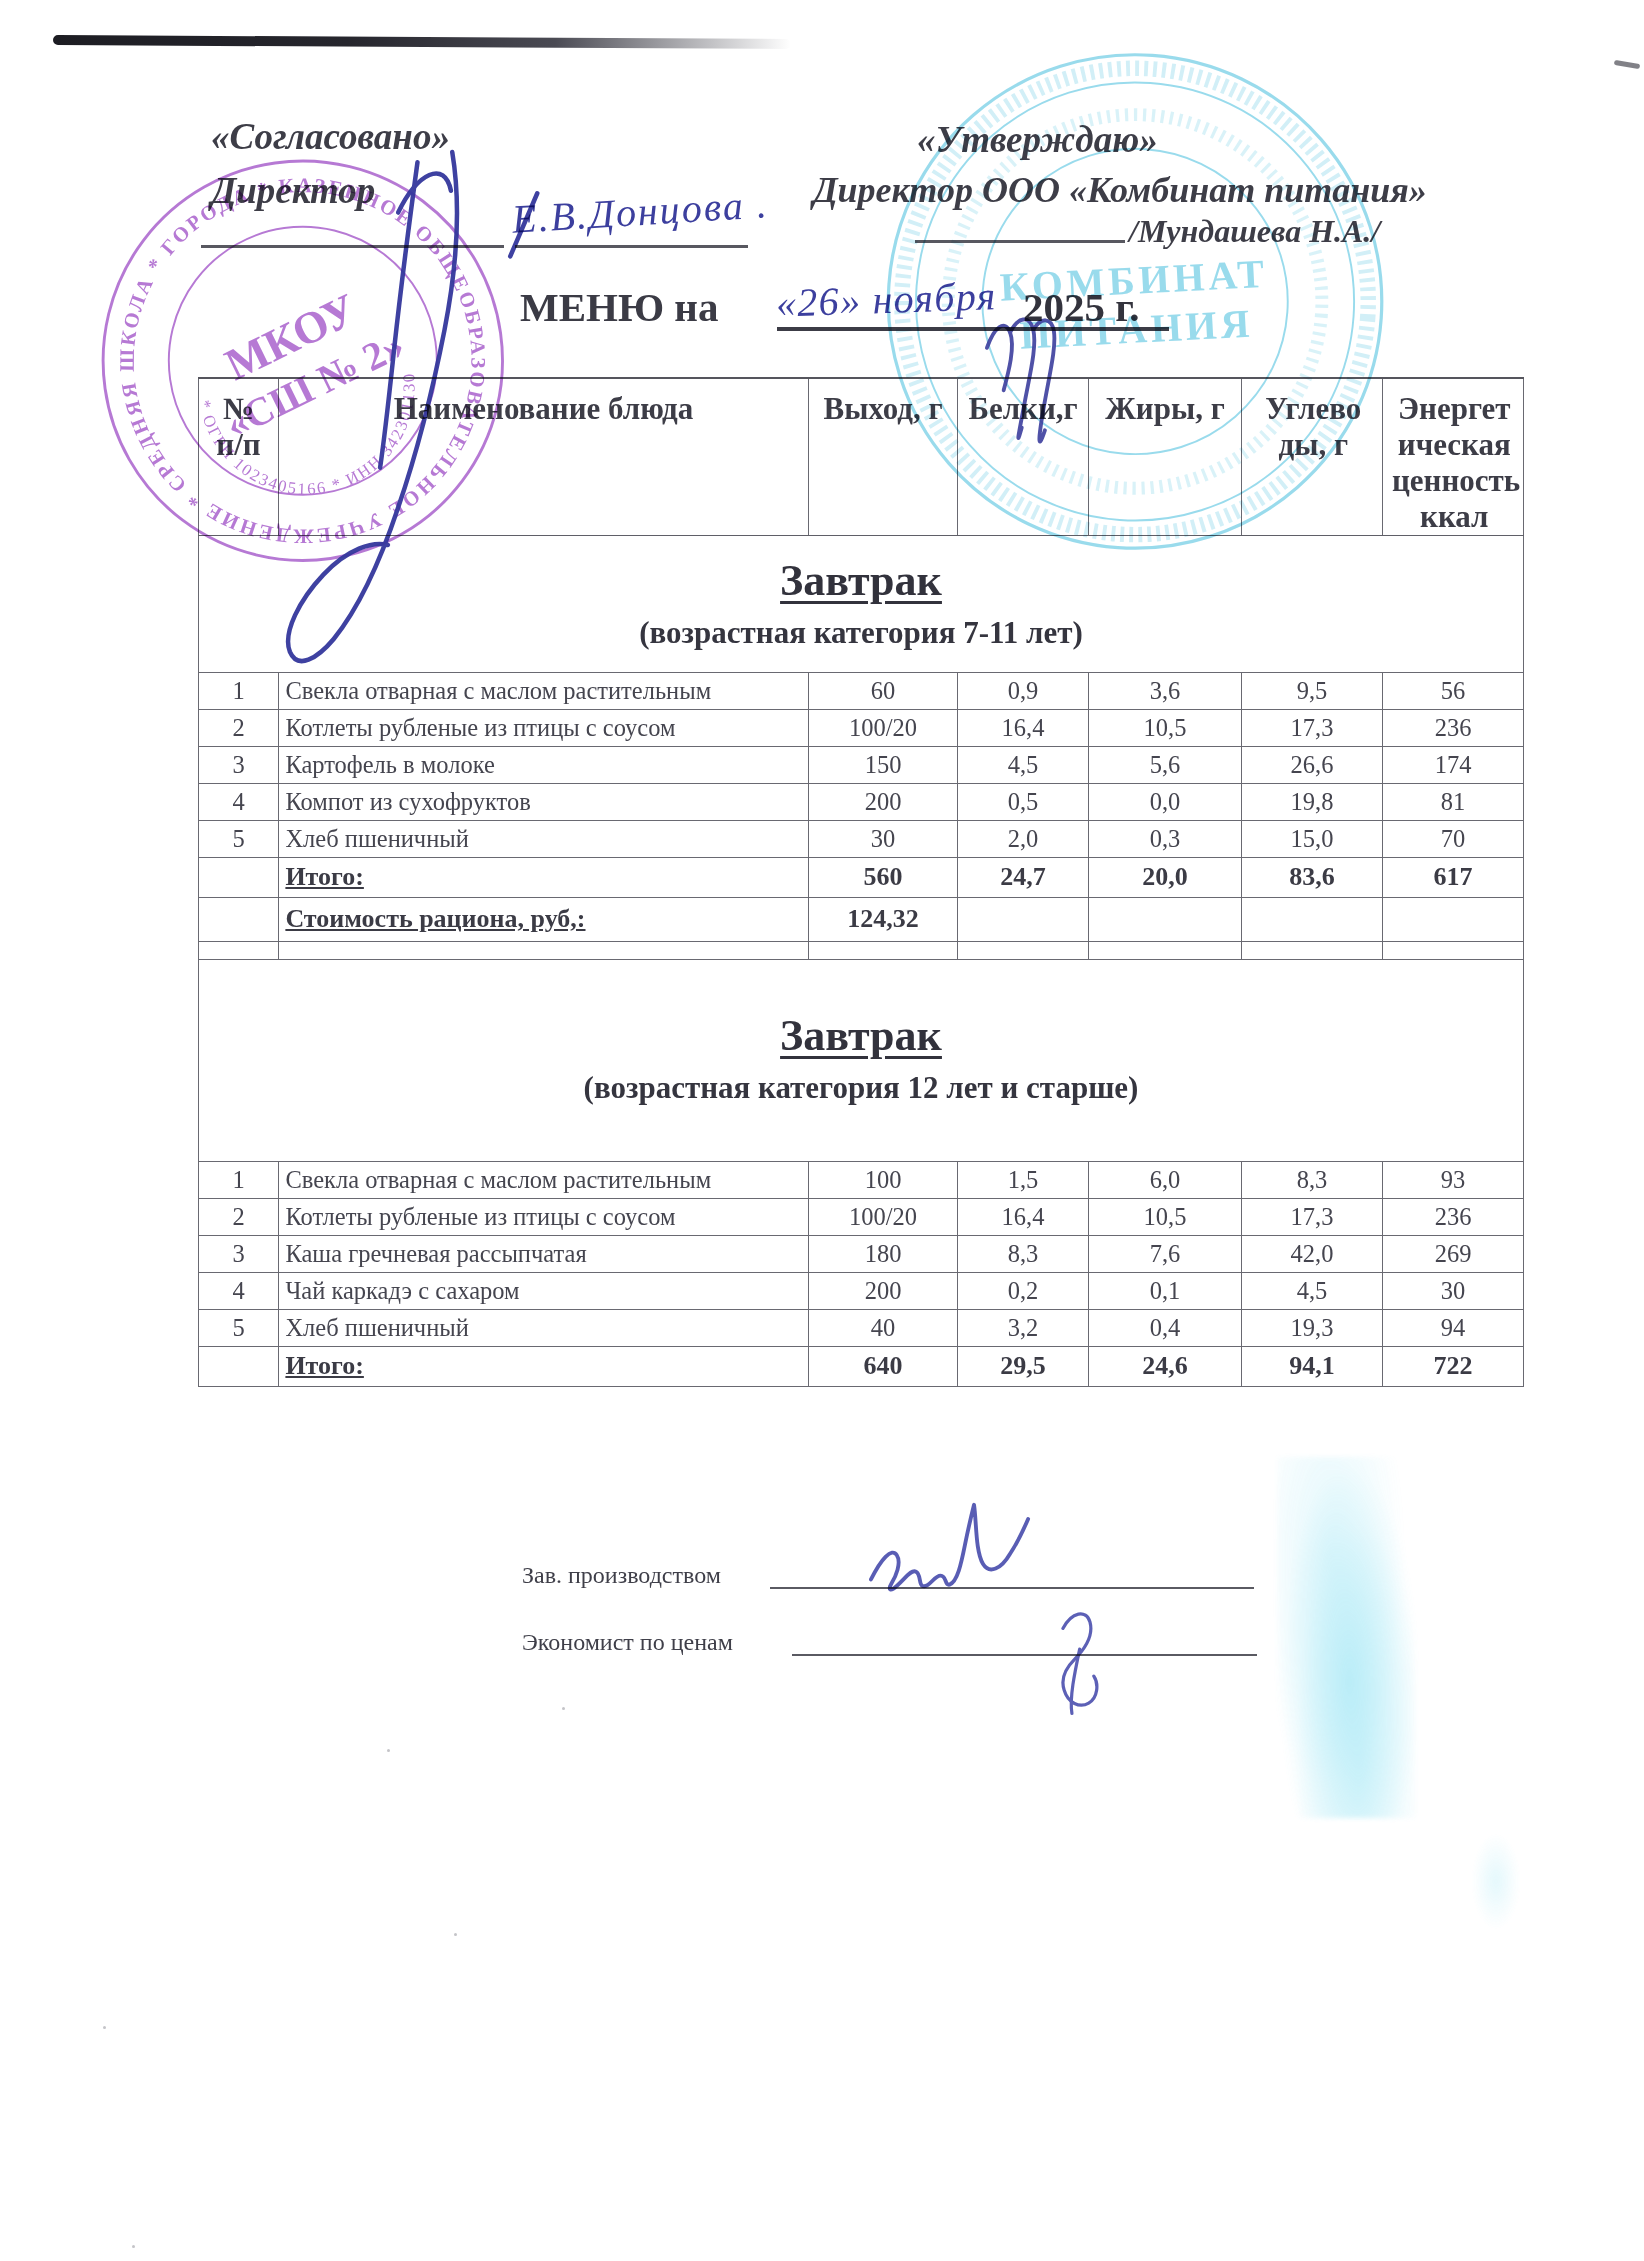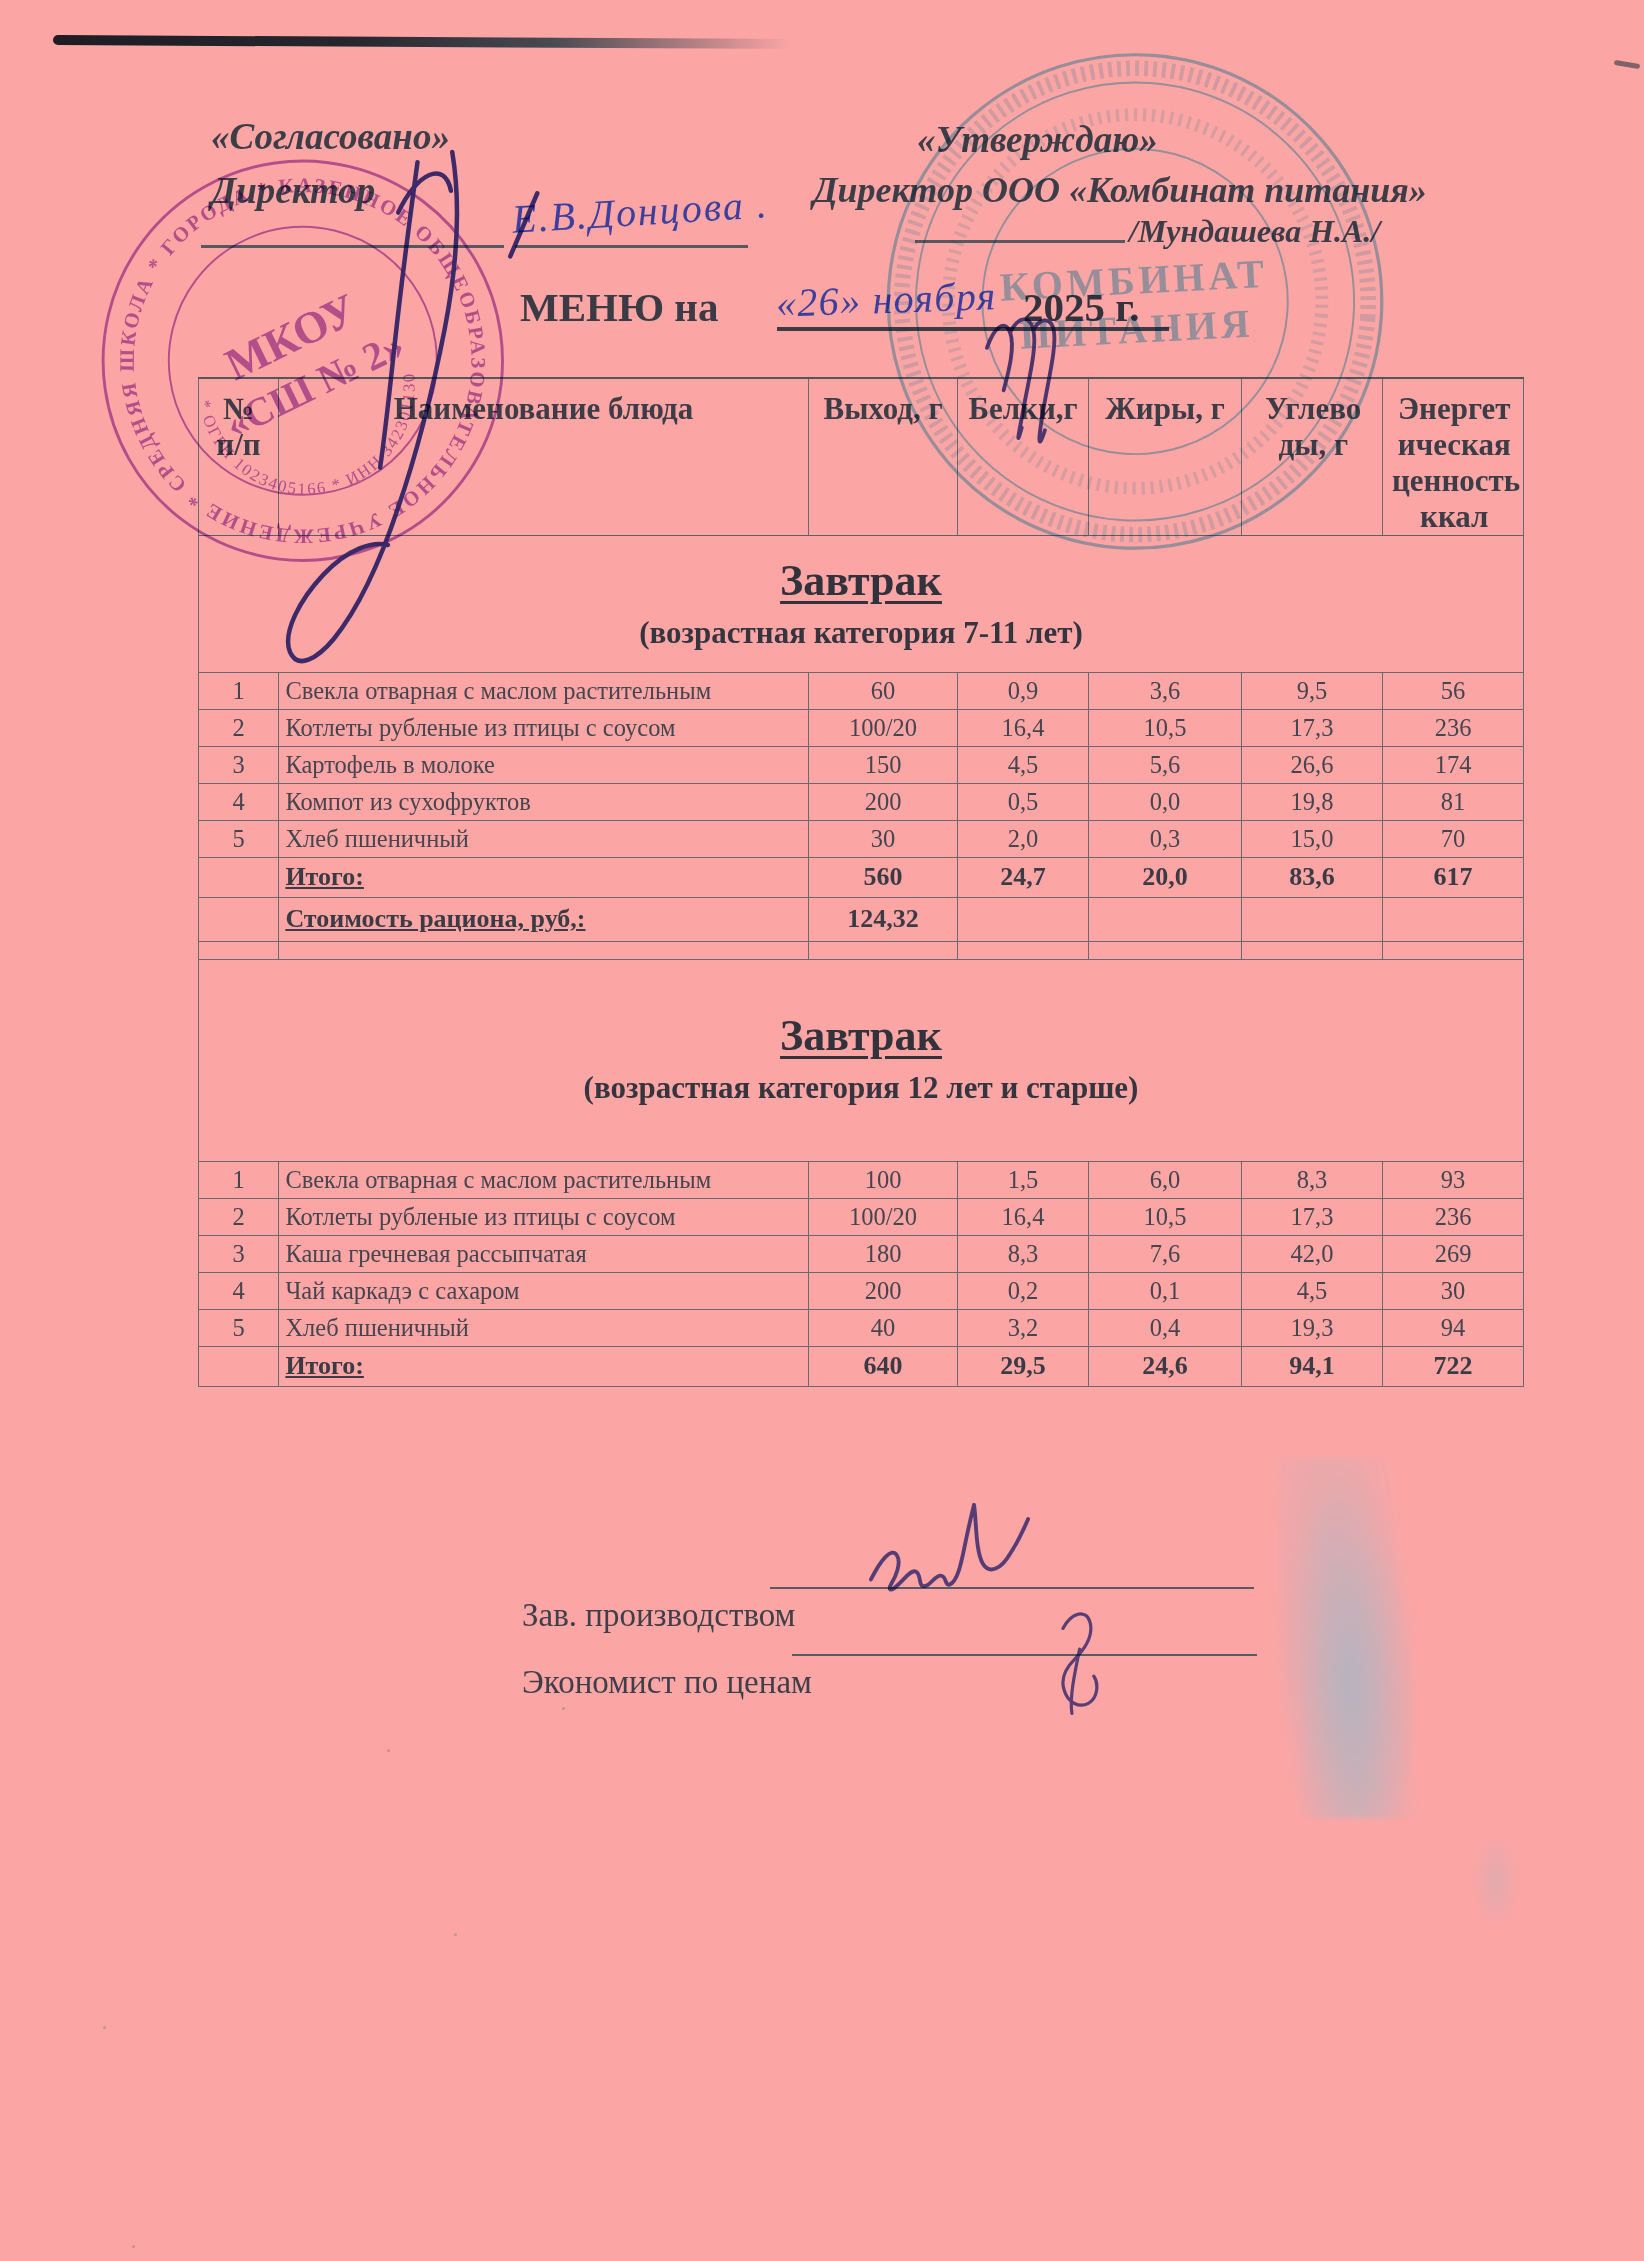--- a/index.html
+++ b/index.html
@@ -1,18 +1,18 @@
 <!DOCTYPE html>
 <html style="font-size:10.3px"><head>
 <meta charset="utf-8">
 <style>
   html,body{margin:0;padding:0;background:#e8e8e6;}
   .page{
     position:relative;width:1644px;height:2261px;margin:0 auto;
-    background:#fca5a5;overflow:hidden;
+    background:#ffffff;overflow:hidden;
     font-family:"Liberation Serif", serif;color:#43434d;
   }
   
   .scan-line-top{
     position:absolute;left:53px;top:37px;width:738px;height:10.3px;
     background:linear-gradient(to right,#1d1d23 0%,#26262d 40%,#4a4a53 68%,rgba(90,90,100,0) 100%);
     border-radius:5.2px;transform:rotate(.3deg);
   }
   .scan-speck-tr{position:absolute;left:1614px;top:62px;width:26px;height:5.2px;background:#3d3d46;opacity:.65;transform:rotate(10deg);border-radius:2.6px;}
   .speck{position:absolute;width:3.2px;height:3.2px;border-radius:50%;background:#7c7c85;opacity:.45;}
@@ -76,21 +76,21 @@
   .band-2 td{height:151px;padding-top:50px;}
   .band-title{font-size:44px;font-weight:bold;color:#32323c;text-decoration:underline;text-underline-offset:6.4px;text-decoration-thickness:2.6px;}
   .band-sub{font-size:31px;font-weight:bold;color:#35353f;margin-top:9px;}
   .row-total{height:40px;}
   .row-total td{font-weight:bold;color:#3b3b45;font-size:26px;}
   .row-cost{height:44px;margin-top:25px;}
   .row-cost td{font-weight:bold;color:#3b3b45;font-size:26px;}
   .cell-label-right{text-align:left;padding-right:14px;text-decoration:underline;}
   .row-spacer{height:18px;}
   
-  .footer-label{position:absolute;font-size:33px;color:#3f3f49;white-space:nowrap;margin-top:35px;}
+  .footer-label{position:absolute;font-size:24px;color:#3f3f49;white-space:nowrap;}
   .f1{left:522px;top:1562px;}
   .f2{left:522px;top:1629px;}
   .fline{position:absolute;height:1.9px;background:#5a5a62;}
   .fline-1{left:770px;top:1587px;width:484px;}
   .fline-2{left:792px;top:1654px;width:465px;}
   
   .ink-overlay{position:absolute;left:0;top:0;width:1644px;height:2261px;
                mix-blend-mode:multiply;pointer-events:none;}
 </style>
 </head>

